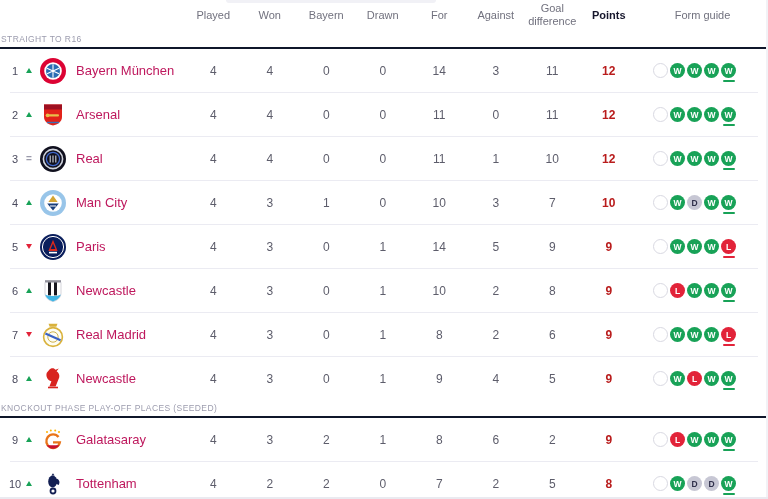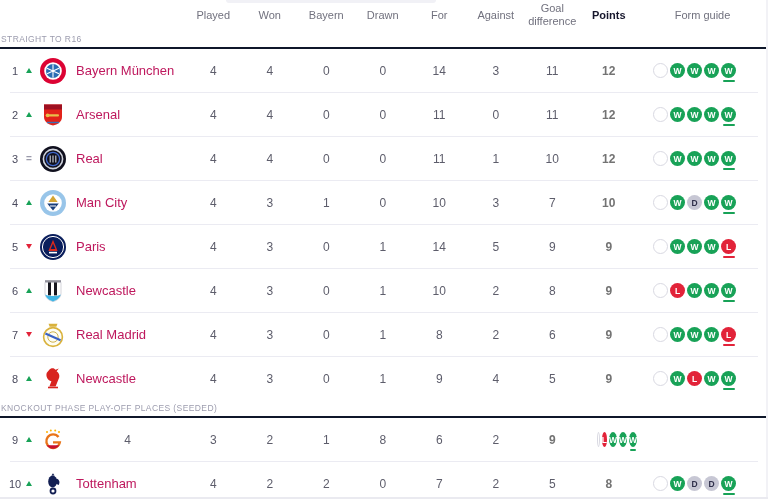--- a/index.html
+++ b/index.html
@@ -41,21 +41,21 @@
   .tri-up { width:0; height:0; border-left:3.5px solid transparent; border-right:3.5px solid transparent; border-bottom:5.5px solid #18a257; }
   .tri-down { width:0; height:0; border-left:3.5px solid transparent; border-right:3.5px solid transparent; border-top:5.5px solid #e22339; }
   .mv-same { font-size:10px; font-weight:bold; color:#9a9aab; line-height:1; }
 
   .crest-cell { display:flex; justify-content:center; align-items:center; }
   .crest-cell svg { width:26px; height:26px; display:block; }
 
   .team-name { font-size:13px; color:#be185d; padding-left:6px; white-space:nowrap; }
 
   .num { text-align:center; font-size:12px; color:#5d5d6b; }
-  .num.pts { font-weight:bold; color:#737373; }
+  .num.pts { font-weight:bold; color:#b91c1c; }
 
   .form-cell { display:flex; gap:2px; padding-left:16px; }
   .chip {
     position:relative; width:15px; height:15px; border-radius:50%;
     display:flex; align-items:center; justify-content:center;
     font-size:8.5px; font-weight:bold; color:#fff; box-sizing:border-box;
   }
   .chip.E { background:#fff; border:1.5px solid #d9d9e2; }
   .chip.W { background:#18a257; --c:#18a257; }
   .chip.L { background:#e22339; --c:#e22339; }
@@ -351,20 +351,21 @@
             <g fill="#ffb300">
               <circle cx="7" cy="5" r="1"></circle>
               <circle cx="10.8" cy="3.4" r="1"></circle>
               <circle cx="15.2" cy="3.4" r="1"></circle>
               <circle cx="19" cy="5" r="1"></circle>
             </g>
             <path d="M18.5 10 a6.8 6.8 0 1 0 1.3 5.4 h-6.8" fill="none" stroke="#e8751a" stroke-width="2.4"></path>
             <path d="M6.6 18.2 a7.6 7.6 0 0 0 12.8 0 z" fill="#c8102e"></path>
           </svg>
         </div>
+        <div class="team-name">Galatasaray</div>
         <div class="num">4</div>
         <div class="num">3</div>
         <div class="num">2</div>
         <div class="num">1</div>
         <div class="num">8</div>
         <div class="num">6</div>
         <div class="num">2</div>
         <div class="num pts">9</div>
         <div class="form-cell">
           <span class="chip E"></span>

